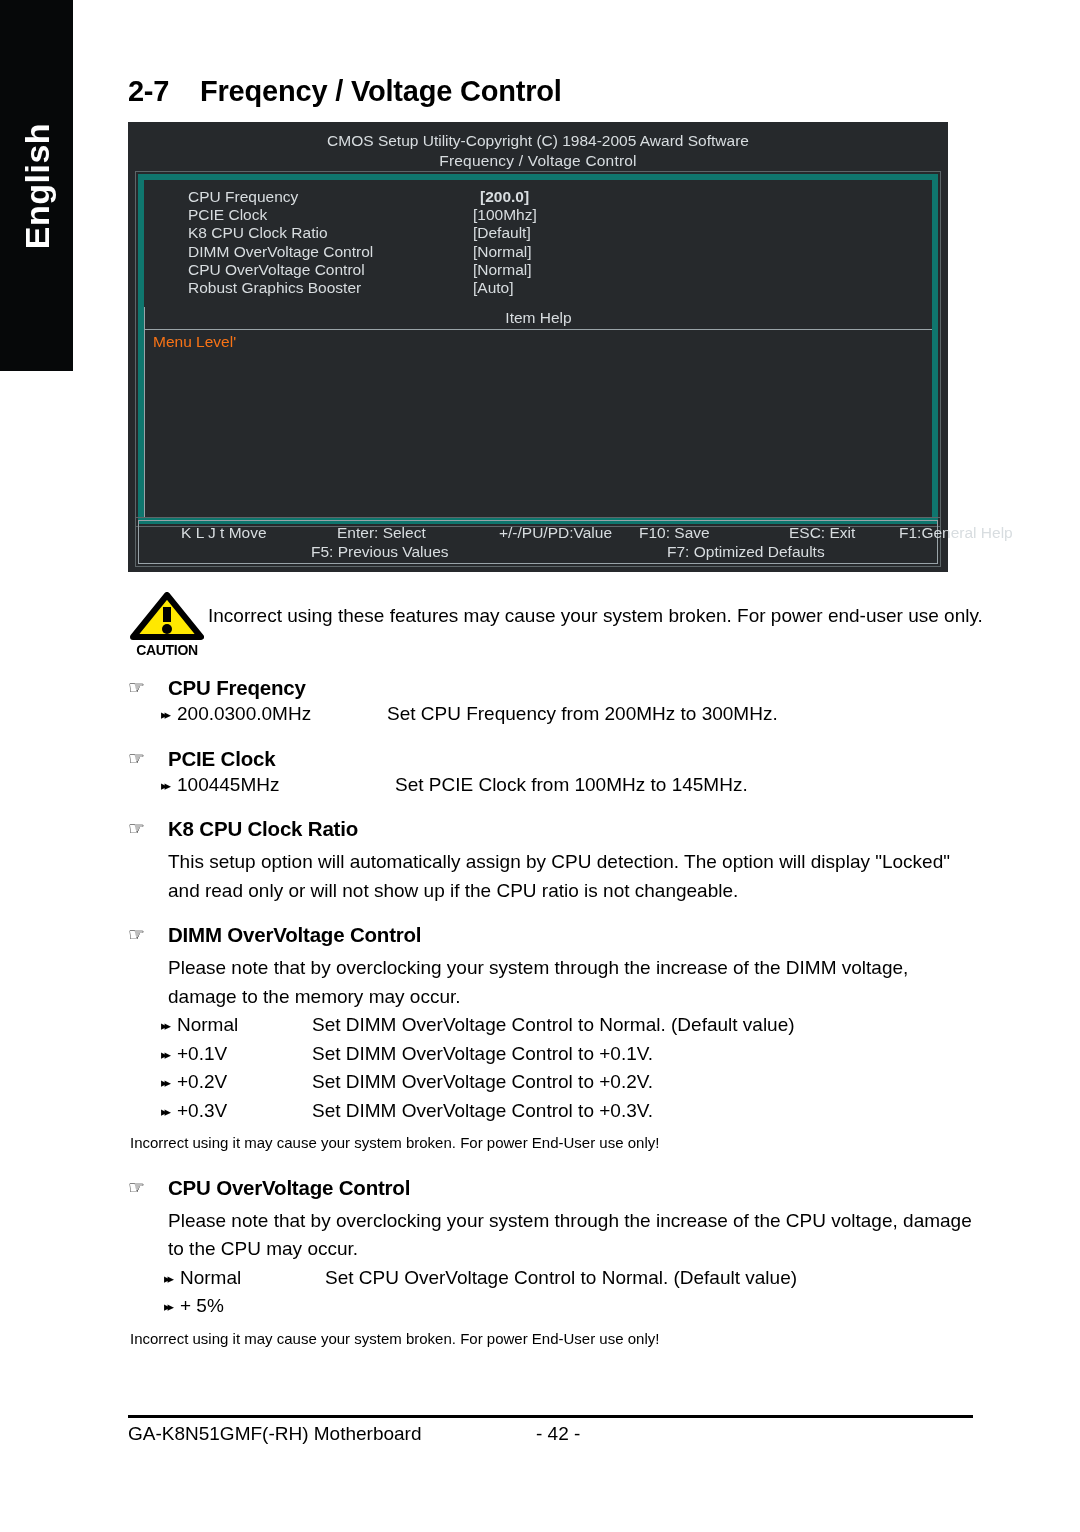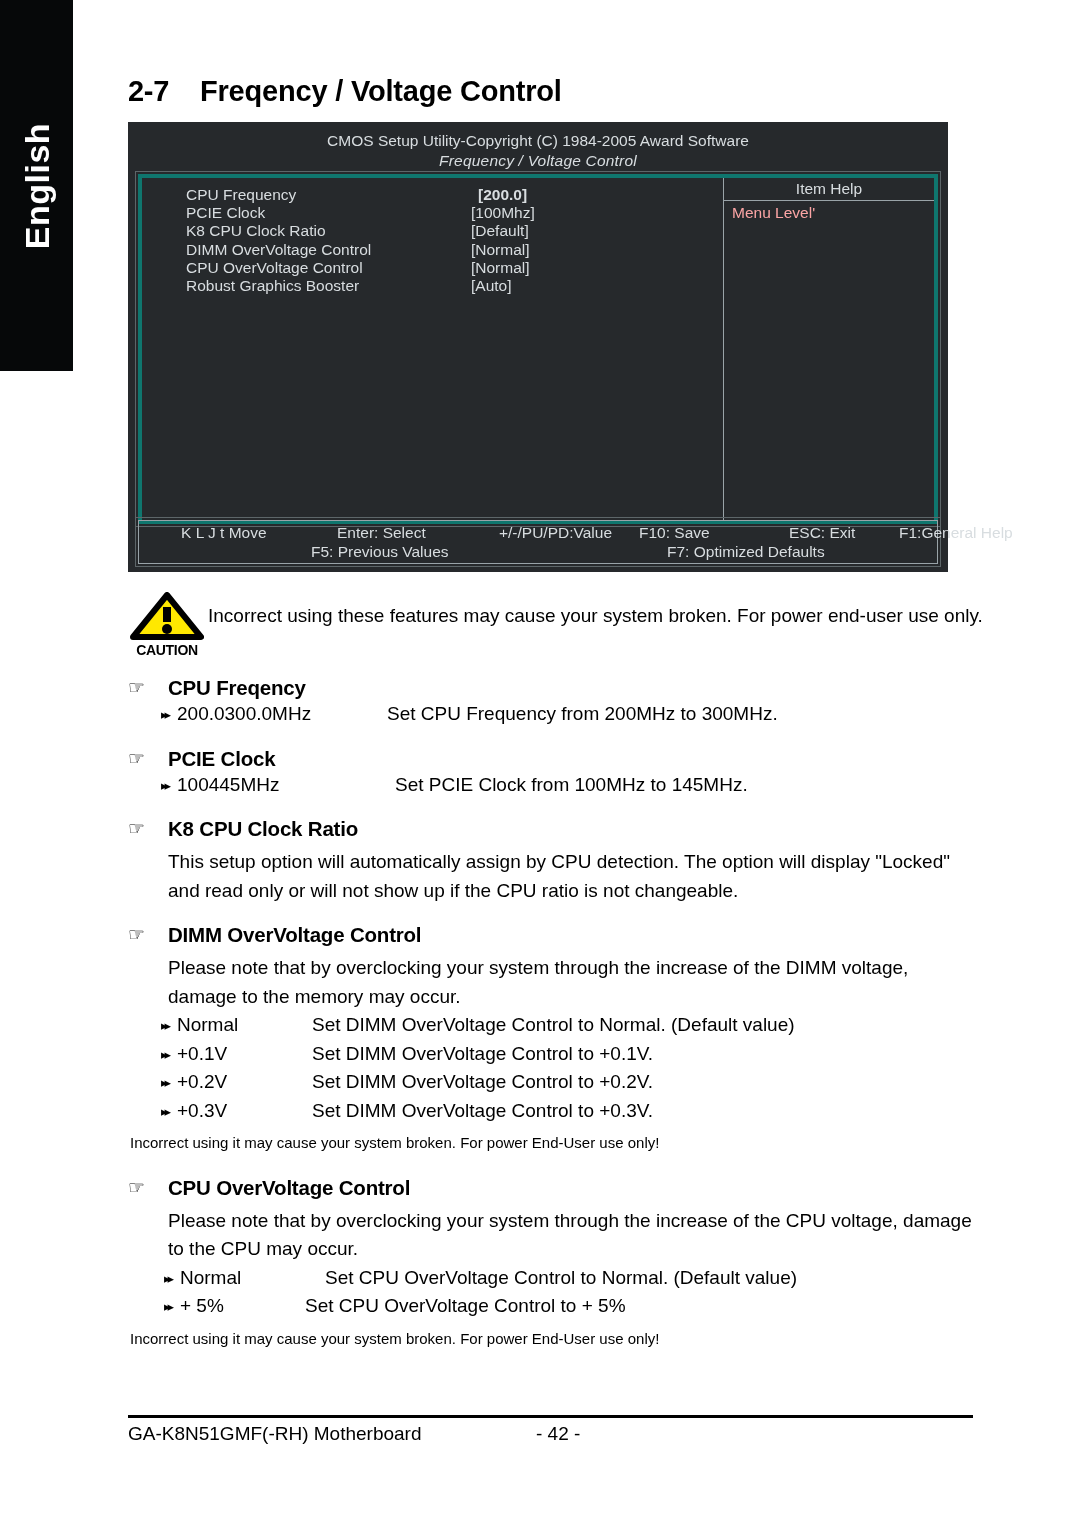--- a/index.html
+++ b/index.html
@@ -63,30 +63,31 @@
     position: relative;
     font-family: "Liberation Sans", sans-serif;
   }
   #bios-titlebar {
     text-align: center;
     color: #d8dde0;
     font-size: 15.5px;
     line-height: 20px;
     padding-top: 3px;
   }
-  #bios-titlebar .l2 { letter-spacing: 0.2px; font-style: italic; }
+  #bios-titlebar .l2 { letter-spacing: 0.2px; }
 
   #bios-body {
     position: absolute;
     left: 10px; right: 10px;
     top: 52px; bottom: 48px;
-    border: 4px solid #0f766e;
+    border: 6px solid #0f766e;
     outline: 1px solid #5d6669;
     outline-offset: 2px;
     display: flex;
+    flex-direction: column;
   }
   #bios-main {
     flex: 1 1 auto;
     position: relative;
     padding: 8px 0 0 44px;
   }
   .bios-row {
     display: flex;
     color: #d8dde0;
     font-size: 15.5px;
@@ -104,21 +105,21 @@
   }
   #bios-help-title {
     text-align: center;
     color: #d8dde0;
     font-size: 15.5px;
     line-height: 20px;
     border-bottom: 1px solid #99a3a8;
     padding: 1px 0 1px 0;
   }
   #bios-help-body {
-    color: #fca5a5;
+    color: #f97316;
     font-size: 15.5px;
     padding: 3px 0 0 8px;
   }
 
   #bios-footer {
     position: absolute;
     left: 10px; right: 10px;
     bottom: 8px;
     height: 44px;
     border: 1px solid #99a3a8;
@@ -383,21 +384,20 @@
     </div>
     <div class="sec-para">Please note that by overclocking your system through the increase of the CPU voltage, damage to the CPU may occur.</div>
     <div class="opt-row" style="padding-left:36px;">
       <span class="arrow">▸▸</span>
       <span class="opt-label" style="width:145px;flex:0 0 145px;">Normal</span>
       <span class="opt-desc">Set CPU OverVoltage Control to Normal. (Default value)</span>
     </div>
     <div class="opt-row" style="padding-left:36px;">
       <span class="arrow">▸▸</span>
       <span class="opt-label" style="width:125px;flex:0 0 125px;">+ 5%</span>
-      <span class="opt-desc">Set CPU OverVoltage Control to + 5%</span>
     </div>
     <div class="notice">Incorrect using it may cause your system broken. For power End-User use only!</div>
   </div>
 
 </div>
 
 <div id="page-footer">
   <div id="footer-rule"></div>
   <div id="footer-line">
     <span id="footer-doc">GA-K8N51GMF(-RH) Motherboard</span>

